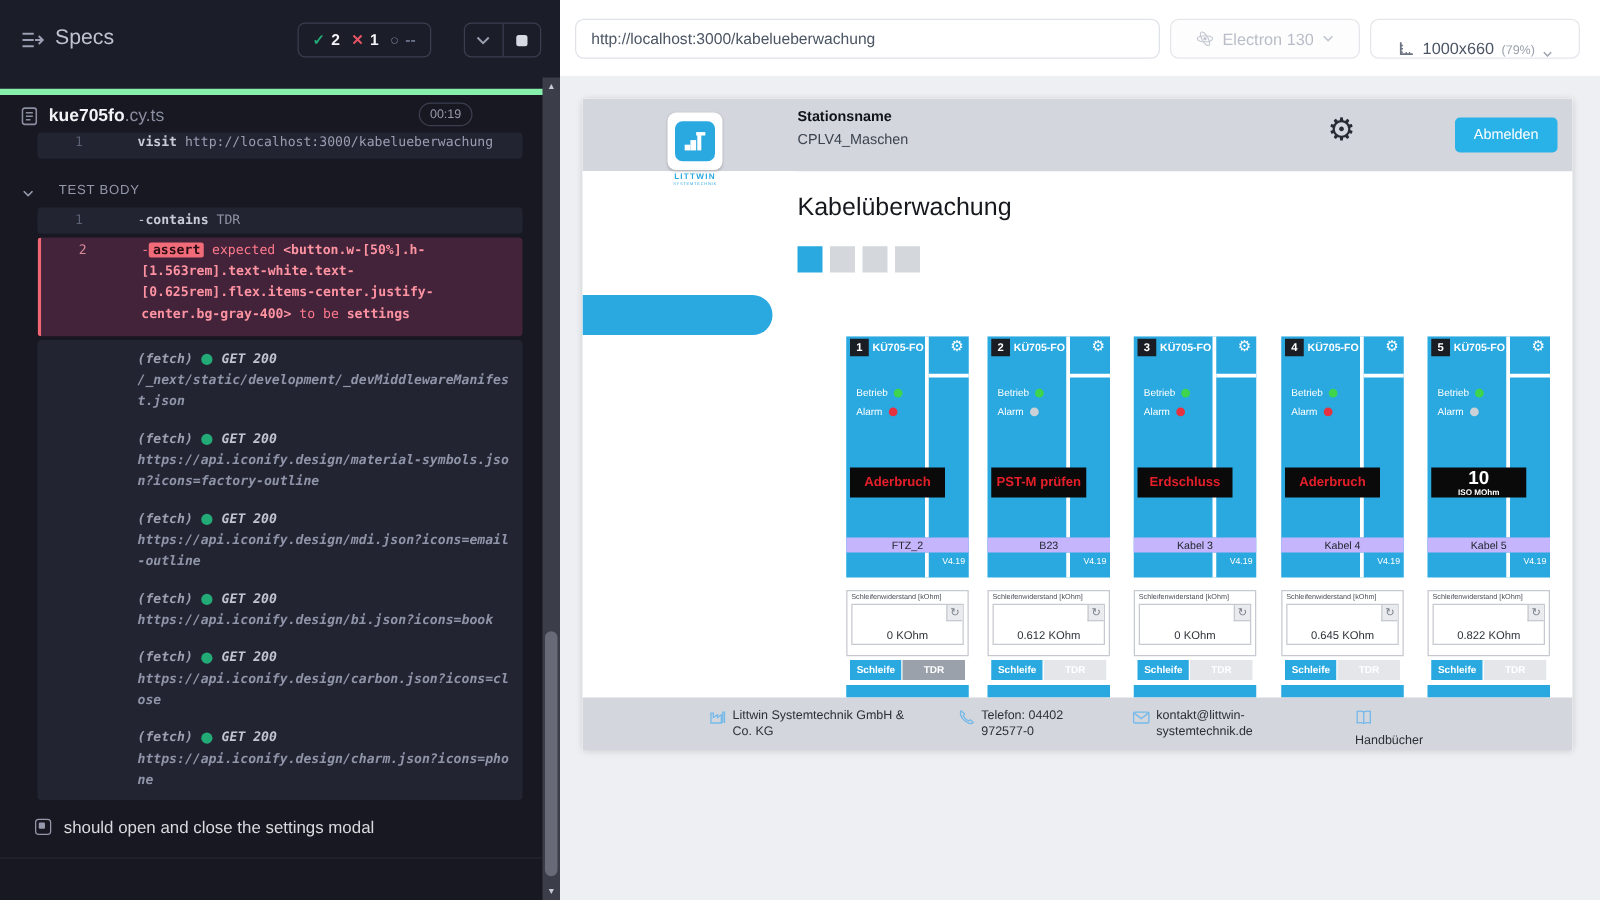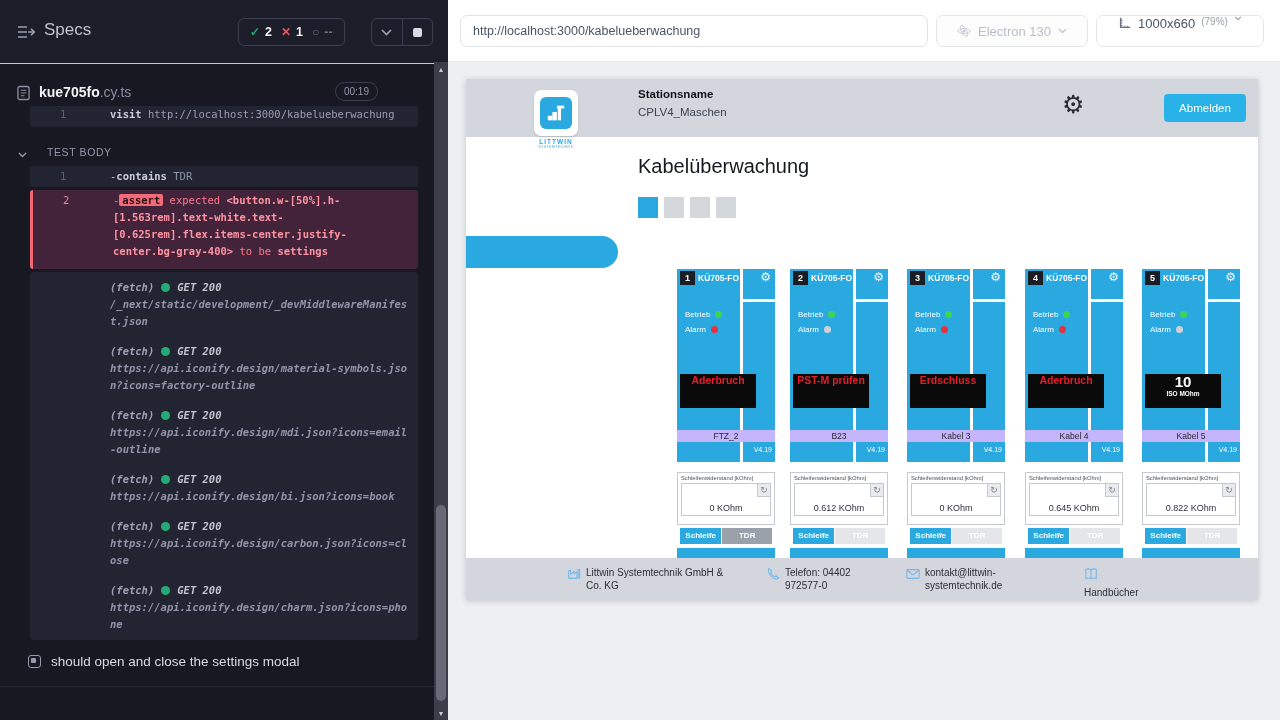--- a/index.html
+++ b/index.html
@@ -2,21 +2,21 @@
 <html><head>
 <meta charset="utf-8">
 <style>
   * { margin:0; padding:0; box-sizing:border-box; }
   html,body { width:1280px; height:720px; overflow:hidden; }
   body { font-family:"Liberation Sans", sans-serif; background:#15161e; }
   .screen { position:relative; width:1280px; height:720px; }
 
   
   .runner { position:absolute; left:0; top:0; width:448px; height:720px; background:#171821; }
-  .runner-top { position:absolute; left:0; top:0; width:448px; height:64px; background:#1b1d28; border-bottom:1px solid #86efac; }
+  .runner-top { position:absolute; left:0; top:0; width:448px; height:76px; background:#1b1d28; border-bottom:5px solid #86efac; }
   .menu-ico { position:absolute; left:16px; top:22px; width:20px; height:20px; }
   .runner-title { position:absolute; left:44px; top:20px; font-size:17px; color:#bfc3d1; }
   .stats-box { position:absolute; left:238px; top:18px; height:28px; border:1px solid #3b3e4f; border-radius:6px; display:flex; align-items:center; gap:9px; padding:0 11px; }
   .stat { display:flex; align-items:center; gap:5px; font-size:12.5px; font-weight:bold; color:#f4f5f8; }
   .stat .ico-pass { color:#23ab77; font-size:12px; }
   .stat .ico-fail { color:#e45464; font-size:12px; }
   .stat .ico-pend { color:#69708a; font-size:12px; font-weight:normal; }
   .stat.pending { color:#69708a; font-weight:bold; }
   .seg-box { position:absolute; left:371px; top:18px; height:28px; width:62px; border:1px solid #3b3e4f; border-radius:6px; display:flex; }
   .seg { flex:1; display:flex; align-items:center; justify-content:center; }
@@ -67,21 +67,21 @@
   .vscroll { position:absolute; left:434px; top:62px; width:14px; height:658px; background:#3b3d49; }
   .vs-arrow { position:absolute; left:0; width:14px; height:14px; display:flex; align-items:center; justify-content:center; color:#c9cbd4; font-size:7px; }
   .vs-up { top:0; } .vs-down { bottom:0; }
   .vs-thumb { position:absolute; left:2px; top:443px; width:10px; height:196px; background:#686b77; border-radius:5px; }
 
   
   .aut { position:absolute; left:448px; top:0; width:832px; height:720px; background:#edeff2; }
   .toolbar { position:absolute; left:0; top:0; width:832px; height:62px; background:#ffffff; border-bottom:1px solid #e8eaee; }
   .url-box { position:absolute; left:12px; top:15px; width:468px; height:32px; border:1px solid #dfe2e7; border-radius:7px; display:flex; align-items:center; padding:0 12px; font-size:12.5px; color:#4b5563; background:#fff; }
   .browser-box { position:absolute; left:488px; top:15px; width:152px; height:32px; border:1px solid #e4e6ea; border-radius:7px; display:flex; align-items:center; justify-content:center; gap:7px; color:#b9bdc7; font-size:13px; background:#fdfdfe; }
-  .viewport-box { position:absolute; left:648px; top:15px; width:168px; height:32px; border:1px solid #e4e6ea; border-radius:7px; display:flex; align-items:flex-start; justify-content:center; gap:6px; font-size:13px; color:#4b5563; background:#fff; }
+  .viewport-box { position:absolute; left:648px; top:15px; width:168px; height:32px; border:1px solid #e4e6ea; border-radius:7px; display:flex; align-items:flex-end; justify-content:center; gap:6px; font-size:13px; color:#4b5563; background:#fff; }
   .vp-zoom { color:#9aa0ab; font-size:10px; }
   .chev { display:inline-block; }
 
   
   .app { position:absolute; left:18px; top:79px; width:792px; height:521px; background:#ffffff; box-shadow:0 1px 6px rgba(0,0,0,0.18); overflow:hidden; }
   .app-header { position:absolute; left:0; top:0; width:792px; height:58px; background:#d3d6dc; }
   .logo-wrap { position:absolute; left:68px; top:11px; width:44px; text-align:center; z-index:5; }
   .logo-card { width:44px; height:46px; background:#ffffff; border-radius:7px; display:flex; align-items:center; justify-content:center; box-shadow:0 1px 2px rgba(0,0,0,0.15); }
   .logo-ico { width:32px; height:32px; background:#29a9e0; border-radius:6px; display:flex; align-items:center; justify-content:center; }
   .logo-brand { font-size:6.5px; font-weight:bold; color:#29a9e0; letter-spacing:1px; margin-top:2px; }
@@ -111,21 +111,21 @@
   .c-num { position:absolute; left:3px; top:2px; width:15px; height:14px; background:#1b1d24; color:#fff; font-size:9px; font-weight:bold; text-align:center; line-height:14px; }
   .c-title { position:absolute; left:21px; top:4px; font-size:8.5px; font-weight:bold; color:#ffffff; }
   .c-gear { position:absolute; right:4px; top:2px; font-size:12px; color:#ffffff; line-height:1; }
   .c-row { position:absolute; left:8px; display:flex; align-items:center; gap:5px; }
   .c-betrieb { top:41px; } .c-alarm { top:56px; }
   .c-ltxt { font-size:8px; color:#ffffff; }
   .c-dot { width:7px; height:7px; border-radius:50%; }
   .dot-green { background:#3ed44e; }
   .dot-red { background:#e6323e; }
   .dot-gray { background:#ccd1d6; }
-  .c-alert { position:absolute; left:3px; top:105px; width:76px; height:34px; background:#0a0a0a; display:flex; flex-direction:column; align-items:center; }
+  .c-alert { position:absolute; left:3px; top:105px; width:76px; height:24px; background:#0a0a0a; display:flex; flex-direction:column; align-items:center; justify-content:center; }
   .c-alert-text { font-size:10.5px; font-weight:bold; color:#e51f2a; }
   .c-alert-big { font-size:15px; font-weight:bold; color:#ffffff; line-height:15px; }
   .c-alert-sub { font-size:6.5px; font-weight:bold; color:#ffffff; margin-top:1px; }
   .c-label { position:absolute; left:0; top:161px; width:98px; height:12px; background:#c4b5fd; font-size:8.5px; color:#24282e; text-align:center; line-height:12px; }
   .c-version { position:absolute; right:3px; top:177px; font-size:7px; color:#ffffff; }
   .c-panel { position:absolute; left:0; top:203px; width:98px; height:53px; background:#ffffff; border:1px solid #c6c9cf; }
   .c-res-label { font-size:5.8px; color:#4a4f57; margin:2px 0 0 3px; white-space:nowrap; overflow:hidden; }
   .c-input { position:relative; margin:2px 3px 0; height:33px; border:1px solid #c6c9cf; background:#fff; }
   .c-refresh { position:absolute; right:0; top:0; width:13px; height:13px; background:#e9ebee; border-left:1px solid #c6c9cf; border-bottom:1px solid #c6c9cf; color:#7c828c; font-size:9px; text-align:center; line-height:13px; }
   .c-value { position:absolute; left:0; right:0; bottom:2px; text-align:center; font-size:9px; color:#2e3238; }

